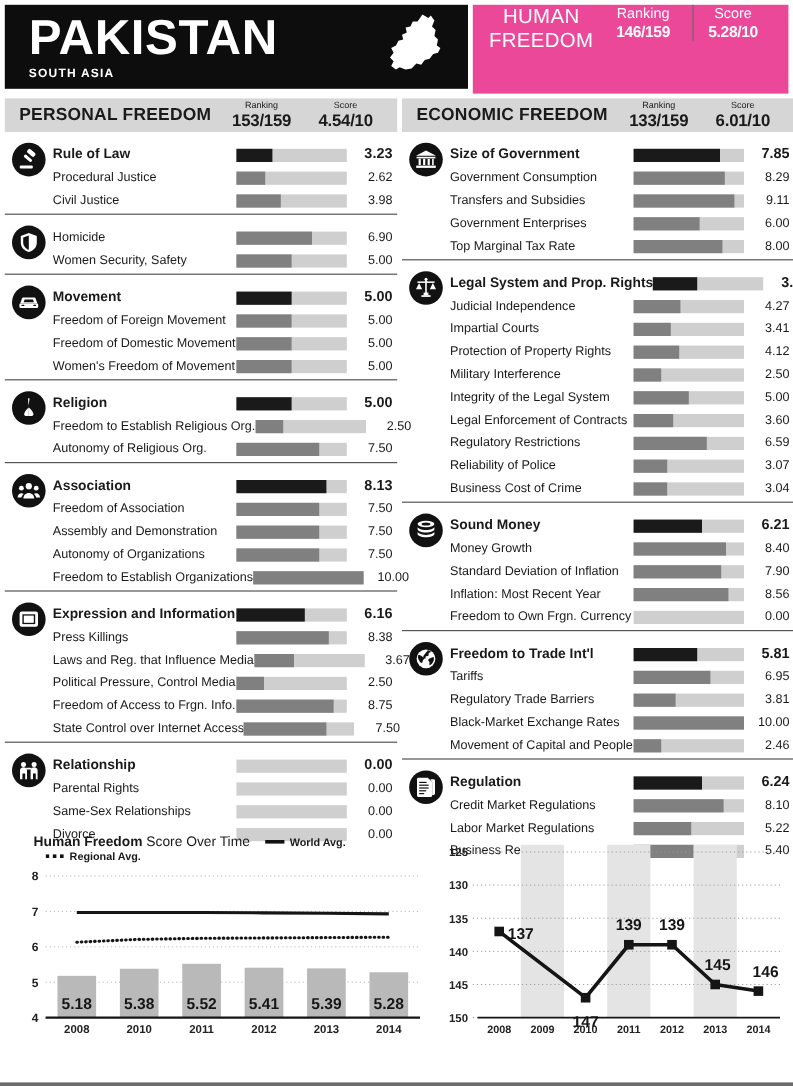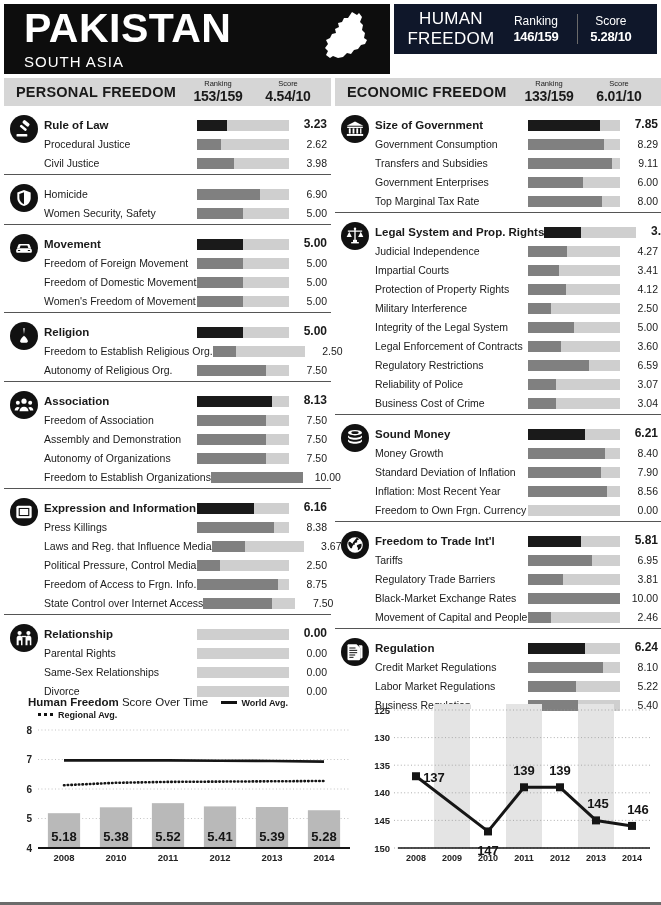--- a/index.html
+++ b/index.html
@@ -19,28 +19,28 @@
   .banner-left {
     background:#0d0d0d; color:#fff;
     width:386px; height:70px;
     display:flex; align-items:center; justify-content:space-between;
     padding: 0 14px 0 20px;
   }
   .country-name {
     font-size:41px; font-weight:bold; letter-spacing:0.5px; line-height:1.0;
     margin-bottom:4px;
   }
-  .country-region { font-size:15px; font-weight:normal; letter-spacing:1px; }
+  .country-region { font-size:10px; font-weight:bold; letter-spacing:1px; }
   .map-holder { width:60px; height:62px; display:flex; align-items:center; justify-content:center; }
   .map-holder svg { display:block; }
 
   .banner-right {
-    background:#0f172a; color:#fff;
-    flex:1; height:50px;
-    display:flex; align-items:center; justify-content:space-around;
+    background:#ec4899; color:#fff;
+    flex:1; height:74px;
+    display:flex; align-items:flex-start; justify-content:space-around;
     padding: 0 10px;
   }
   .hf-title { font-size:17px; line-height:1.15; text-align:center; letter-spacing:0.3px; }
   .hf-stat { text-align:center; padding:0 12px; }
   .hf-stat.with-divider { border-left:1px solid #6a6a6a; }
   .hf-stat .lbl { font-size:12px; font-weight:normal; margin-bottom:1px; }
   .hf-stat .val { font-size:13px; font-weight:bold; letter-spacing:-0.3px; }
 
   
   .columns { display:flex; gap:4px; padding:4px 4px 0 4px; }

